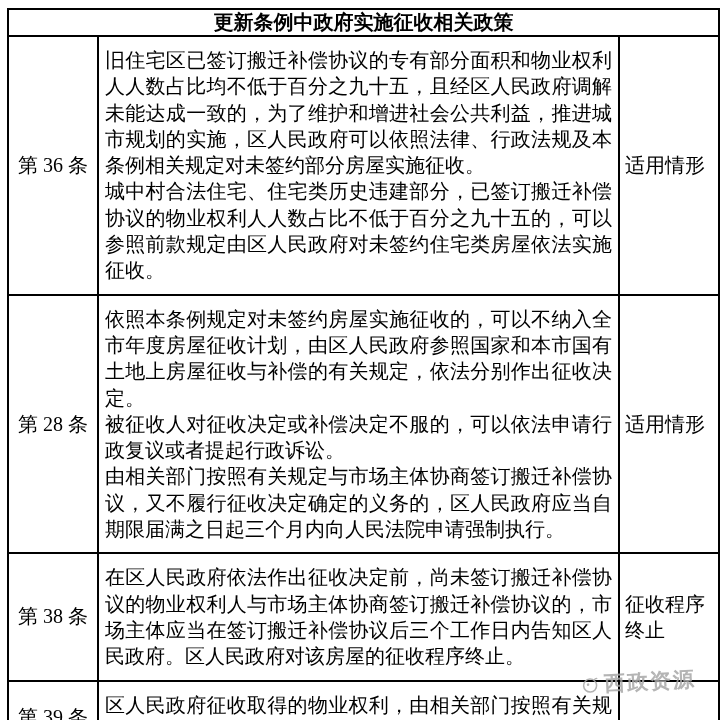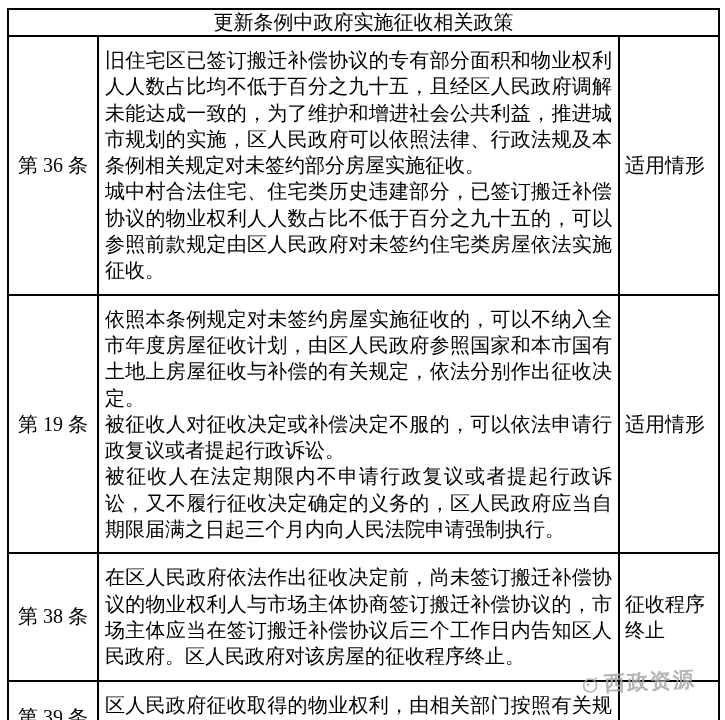--- a/index.html
+++ b/index.html
@@ -22,21 +22,21 @@
     background: #ffffff;
     overflow: hidden;
   }
   col.c1 { width: 90px; }
   col.c2 { width: 521px; }
   col.c3 { width: 100px; }
 
   .title-cell {
     height: 23px;
     text-align: center;
-    font-weight: normal;
+    font-weight: bold;
     font-size: 20px;
     line-height: 23px;
     padding: 1px 0;
     margin-top: 48px;
   }
   th.hdr {
     height: 51px;
     font-weight: bold;
     font-size: 20px;
     line-height: 25px;
@@ -114,25 +114,25 @@
     <tr class="r36">
       <td class="clause">第 36 条</td>
       <td class="prov">
         <p>旧住宅区已签订搬迁补偿协议的专有部分面积和物业权利人人数占比均不低于百分之九十五，且经区人民政府调解未能达成一致的，为了维护和增进社会公共利益，推进城市规划的实施，区人民政府可以依照法律、行政法规及本条例相关规定对未签约部分房屋实施征收。</p>
         <p>城中村合法住宅、住宅类历史违建部分，已签订搬迁补偿协议的物业权利人人数占比不低于百分之九十五的，可以参照前款规定由区人民政府对未签约住宅类房屋依法实施征收。</p>
       </td>
       <td class="sum">适用情形</td>
     </tr>
 
     <tr class="r37">
-      <td class="clause">第 19 条</td>
+      <td class="clause">第 28 条</td>
       <td class="prov">
         <p>依照本条例规定对未签约房屋实施征收的，可以不纳入全市年度房屋征收计划，由区人民政府参照国家和本市国有土地上房屋征收与补偿的有关规定，依法分别作出征收决定。</p>
         <p>被征收人对征收决定或补偿决定不服的，可以依法申请行政复议或者提起行政诉讼。</p>
-        <p>被征收人在法定期限内不申请行政复议或者提起行政诉讼，又不履行征收决定确定的义务的，区人民政府应当自期限届满之日起三个月内向人民法院申请强制执行。</p>
+        <p>由相关部门按照有关规定与市场主体协商签订搬迁补偿协议，又不履行征收决定确定的义务的，区人民政府应当自期限届满之日起三个月内向人民法院申请强制执行。</p>
       </td>
       <td class="sum">适用情形</td>
     </tr>
 
     <tr class="r38">
       <td class="clause">第 38 条</td>
       <td class="prov">
         <p>在区人民政府依法作出征收决定前，尚未签订搬迁补偿协议的物业权利人与市场主体协商签订搬迁补偿协议的，市场主体应当在签订搬迁补偿协议后三个工作日内告知区人民政府。区人民政府对该房屋的征收程序终止。</p>
       </td>
       <td class="sum">征收程序终止</td>

